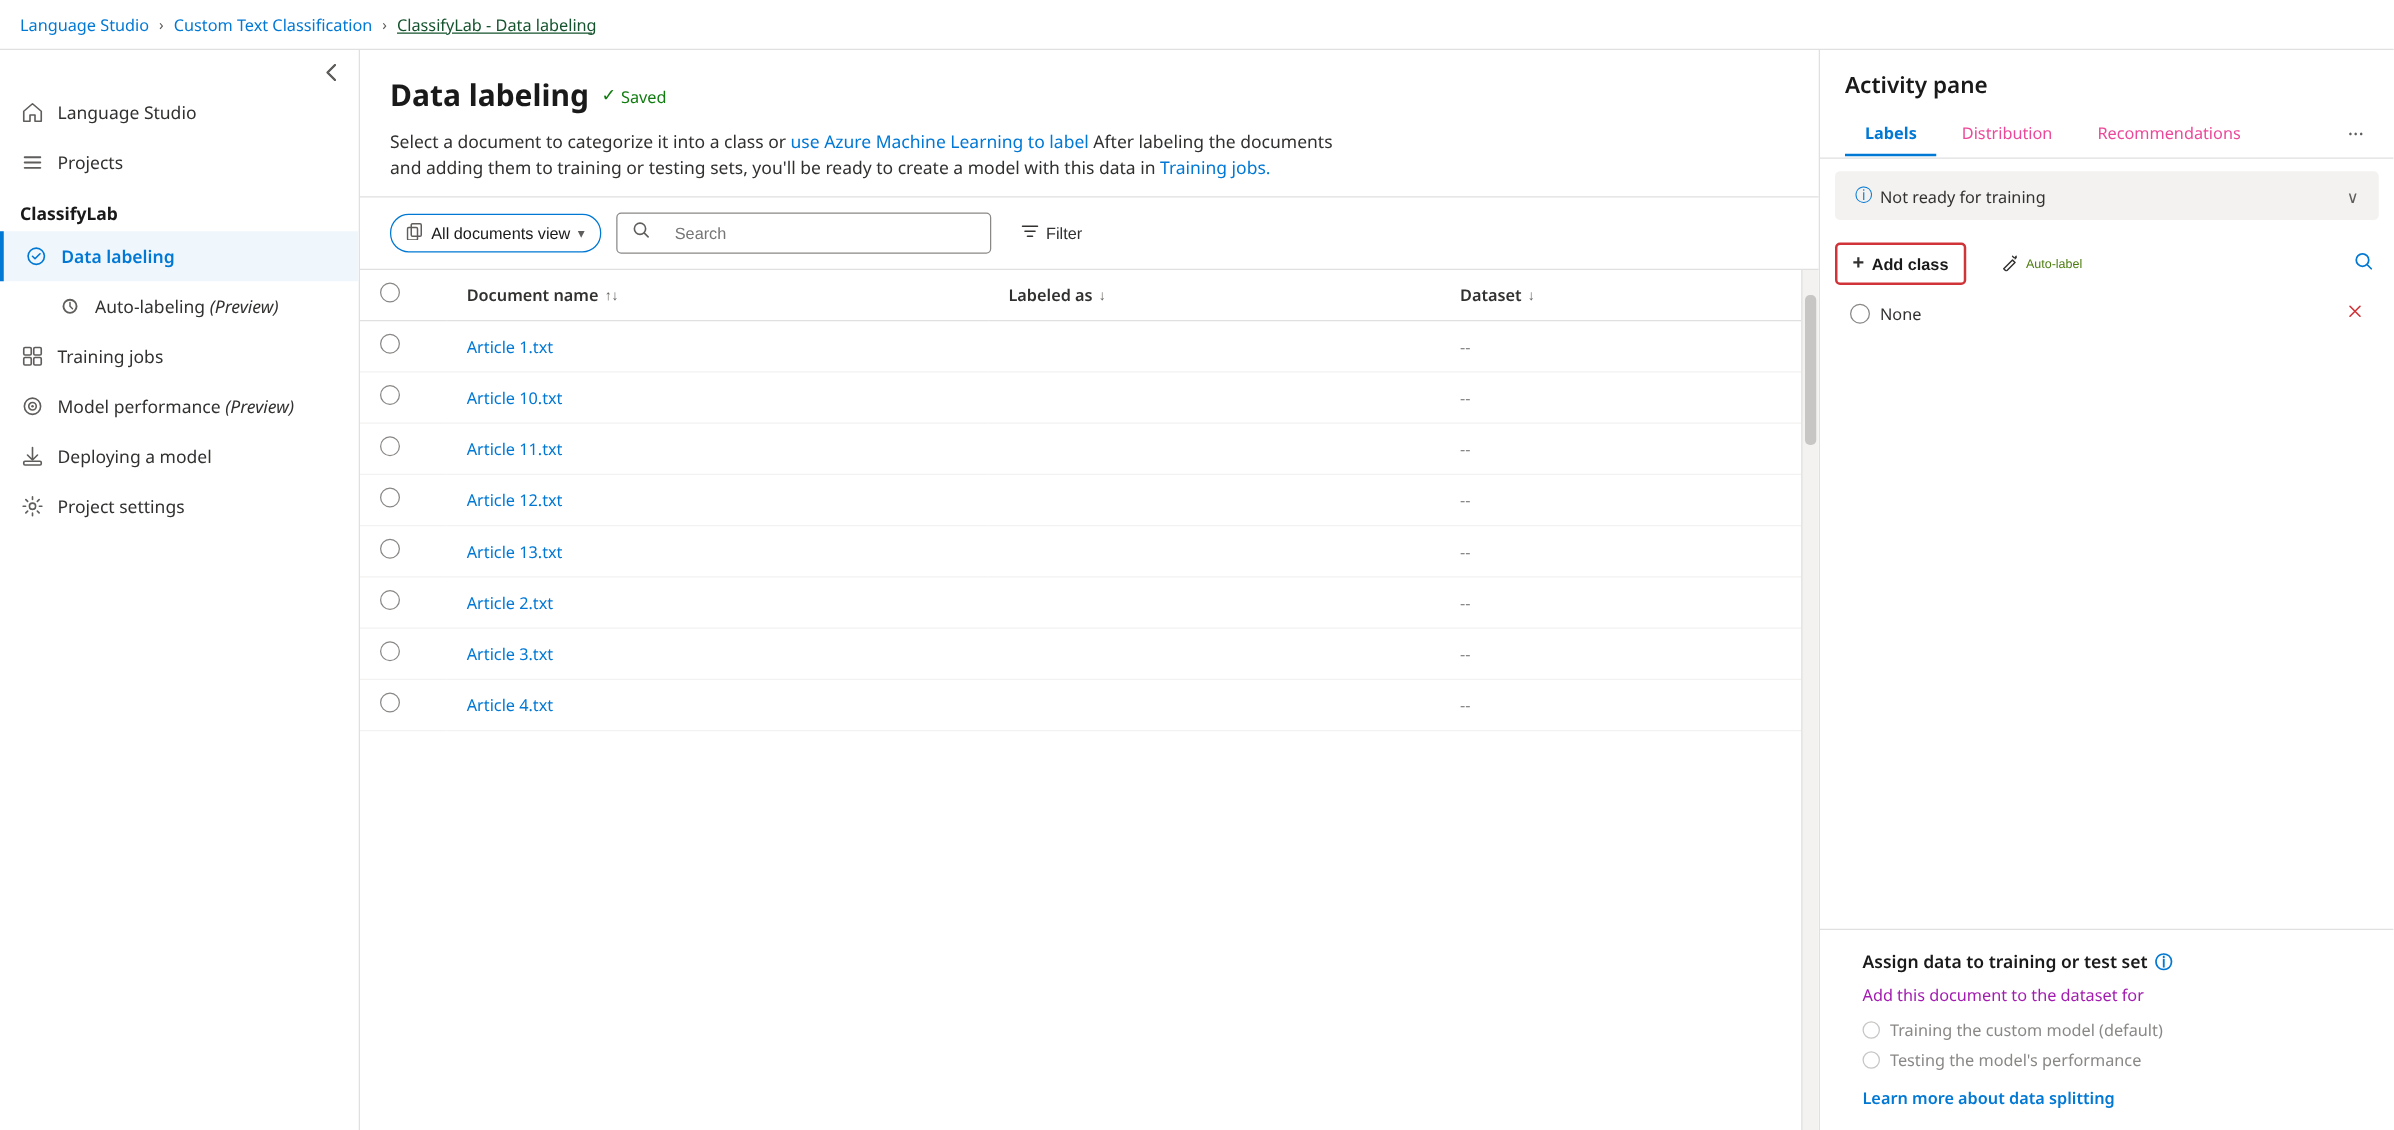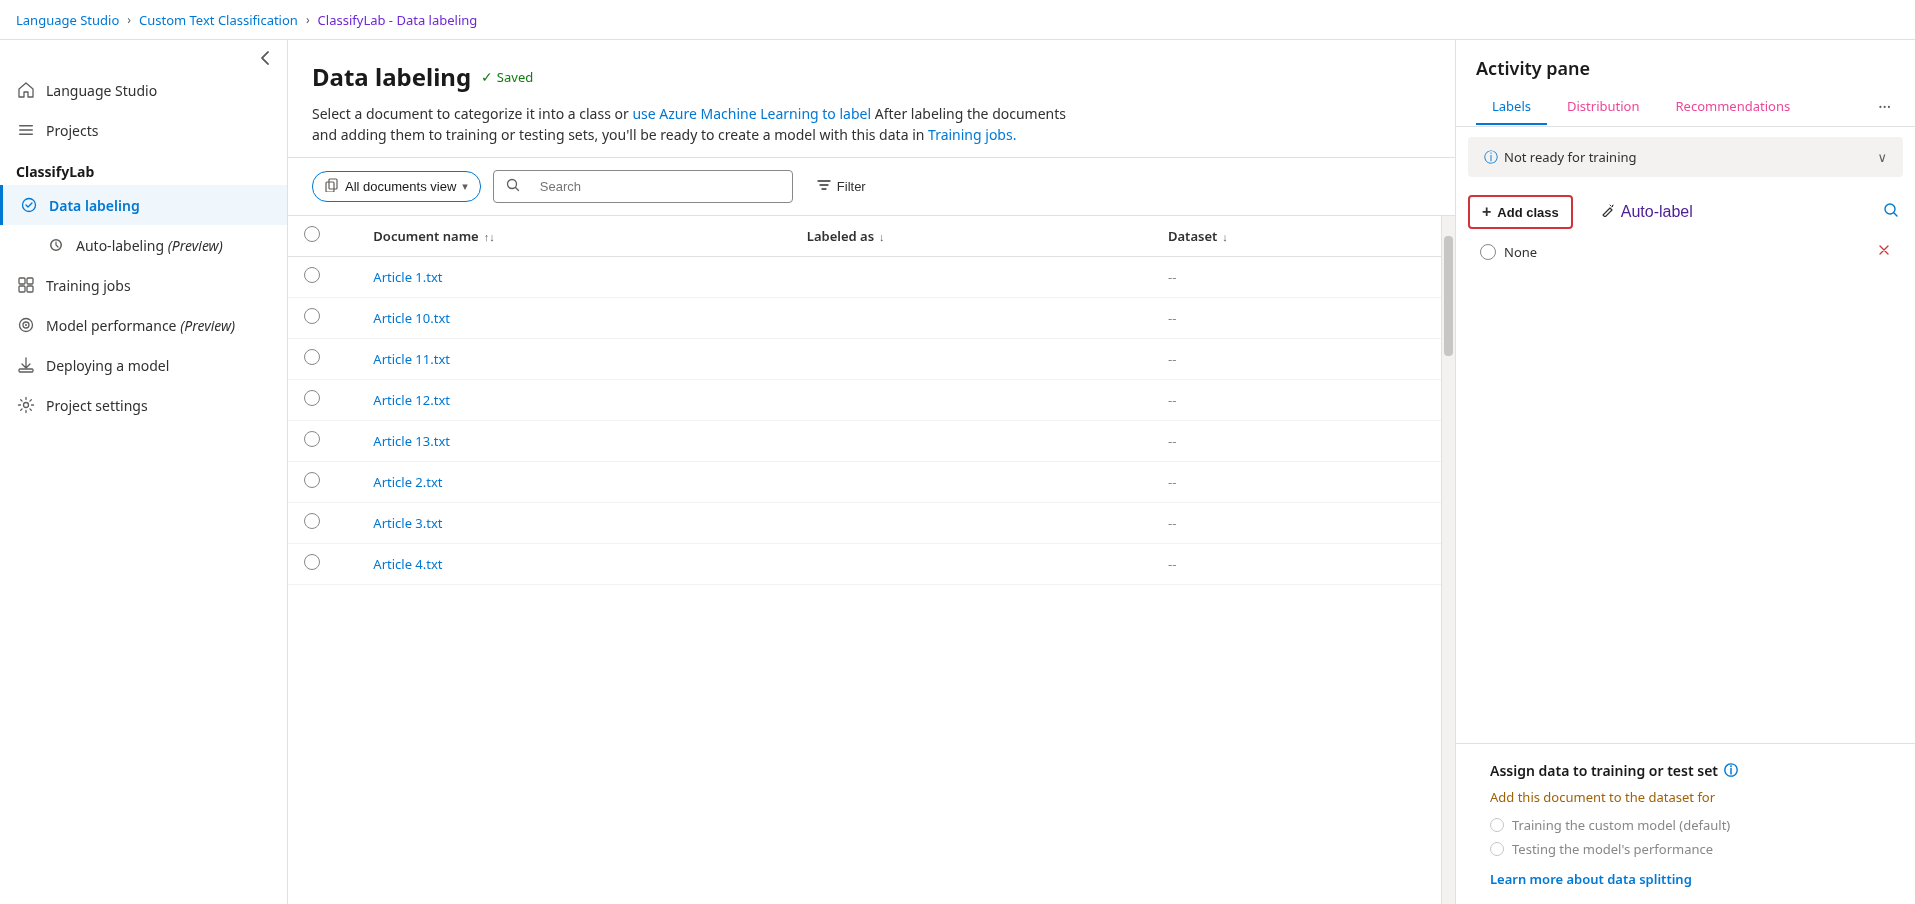--- a/index.html
+++ b/index.html
@@ -11,21 +11,21 @@
       background: #fff;
       border-bottom: 1px solid #e0e0e0;
       display: flex;
       align-items: center;
       padding: 0 16px;
       gap: 6px;
       font-size: 13px;
     }
     .breadcrumb-link { color: #0078d4; text-decoration: none; cursor: pointer; }
     .breadcrumb-sep { color: #605e5c; font-size: 12px; margin: 0 2px; }
-    .breadcrumb-current { color: #6d28d9; }
+    .breadcrumb-current { color: #14532d; text-decoration: underline; }
 
     
     .main-layout {
       display: flex;
       flex: 1;
       overflow: hidden;
     }
 
     
     .sidebar {
@@ -252,21 +252,21 @@
     .activity-tab {
       padding: 8px 16px;
       font-size: 13px;
       cursor: pointer;
       color: #ec4899;
       border-bottom: 2px solid transparent;
       margin-right: 4px;
     }
     .activity-tab.active {
       color: #0078d4;
-      font-weight: 400;
+      font-weight: 700;
       border-bottom: 2px solid #0078d4;
     }
     .activity-tab-more {
       margin-left: auto;
       color: #605e5c;
       cursor: pointer;
       padding: 8px 4px;
       font-size: 16px;
     }
 
@@ -312,22 +312,22 @@
     }
 
     .auto-label-btn {
       display: flex;
       align-items: center;
       gap: 6px;
       padding: 6px 12px;
       border: none;
       background: none;
       cursor: pointer;
-      font-size: 16px;
-      color: #4c1d95;
+      font-size: 10px;
+      color: #4d7c0f;
     }
 
     .search-small-btn {
       margin-left: auto;
       color: #0078d4;
       cursor: pointer;
       padding: 4px;
     }
 
     .class-list {
@@ -354,21 +354,21 @@
       font-size: 14px;
       font-weight: 600;
       color: #1a1a1a;
       margin-bottom: 8px;
       display: flex;
       align-items: center;
       gap: 6px;
     }
     .assign-desc {
       font-size: 13px;
-      color: #a16207;
+      color: #a21caf;
       margin-bottom: 10px;
     }
 
     .radio-option {
       display: flex;
       align-items: center;
       gap: 8px;
       font-size: 13px;
       color: #8a8886;
       margin-bottom: 6px;

